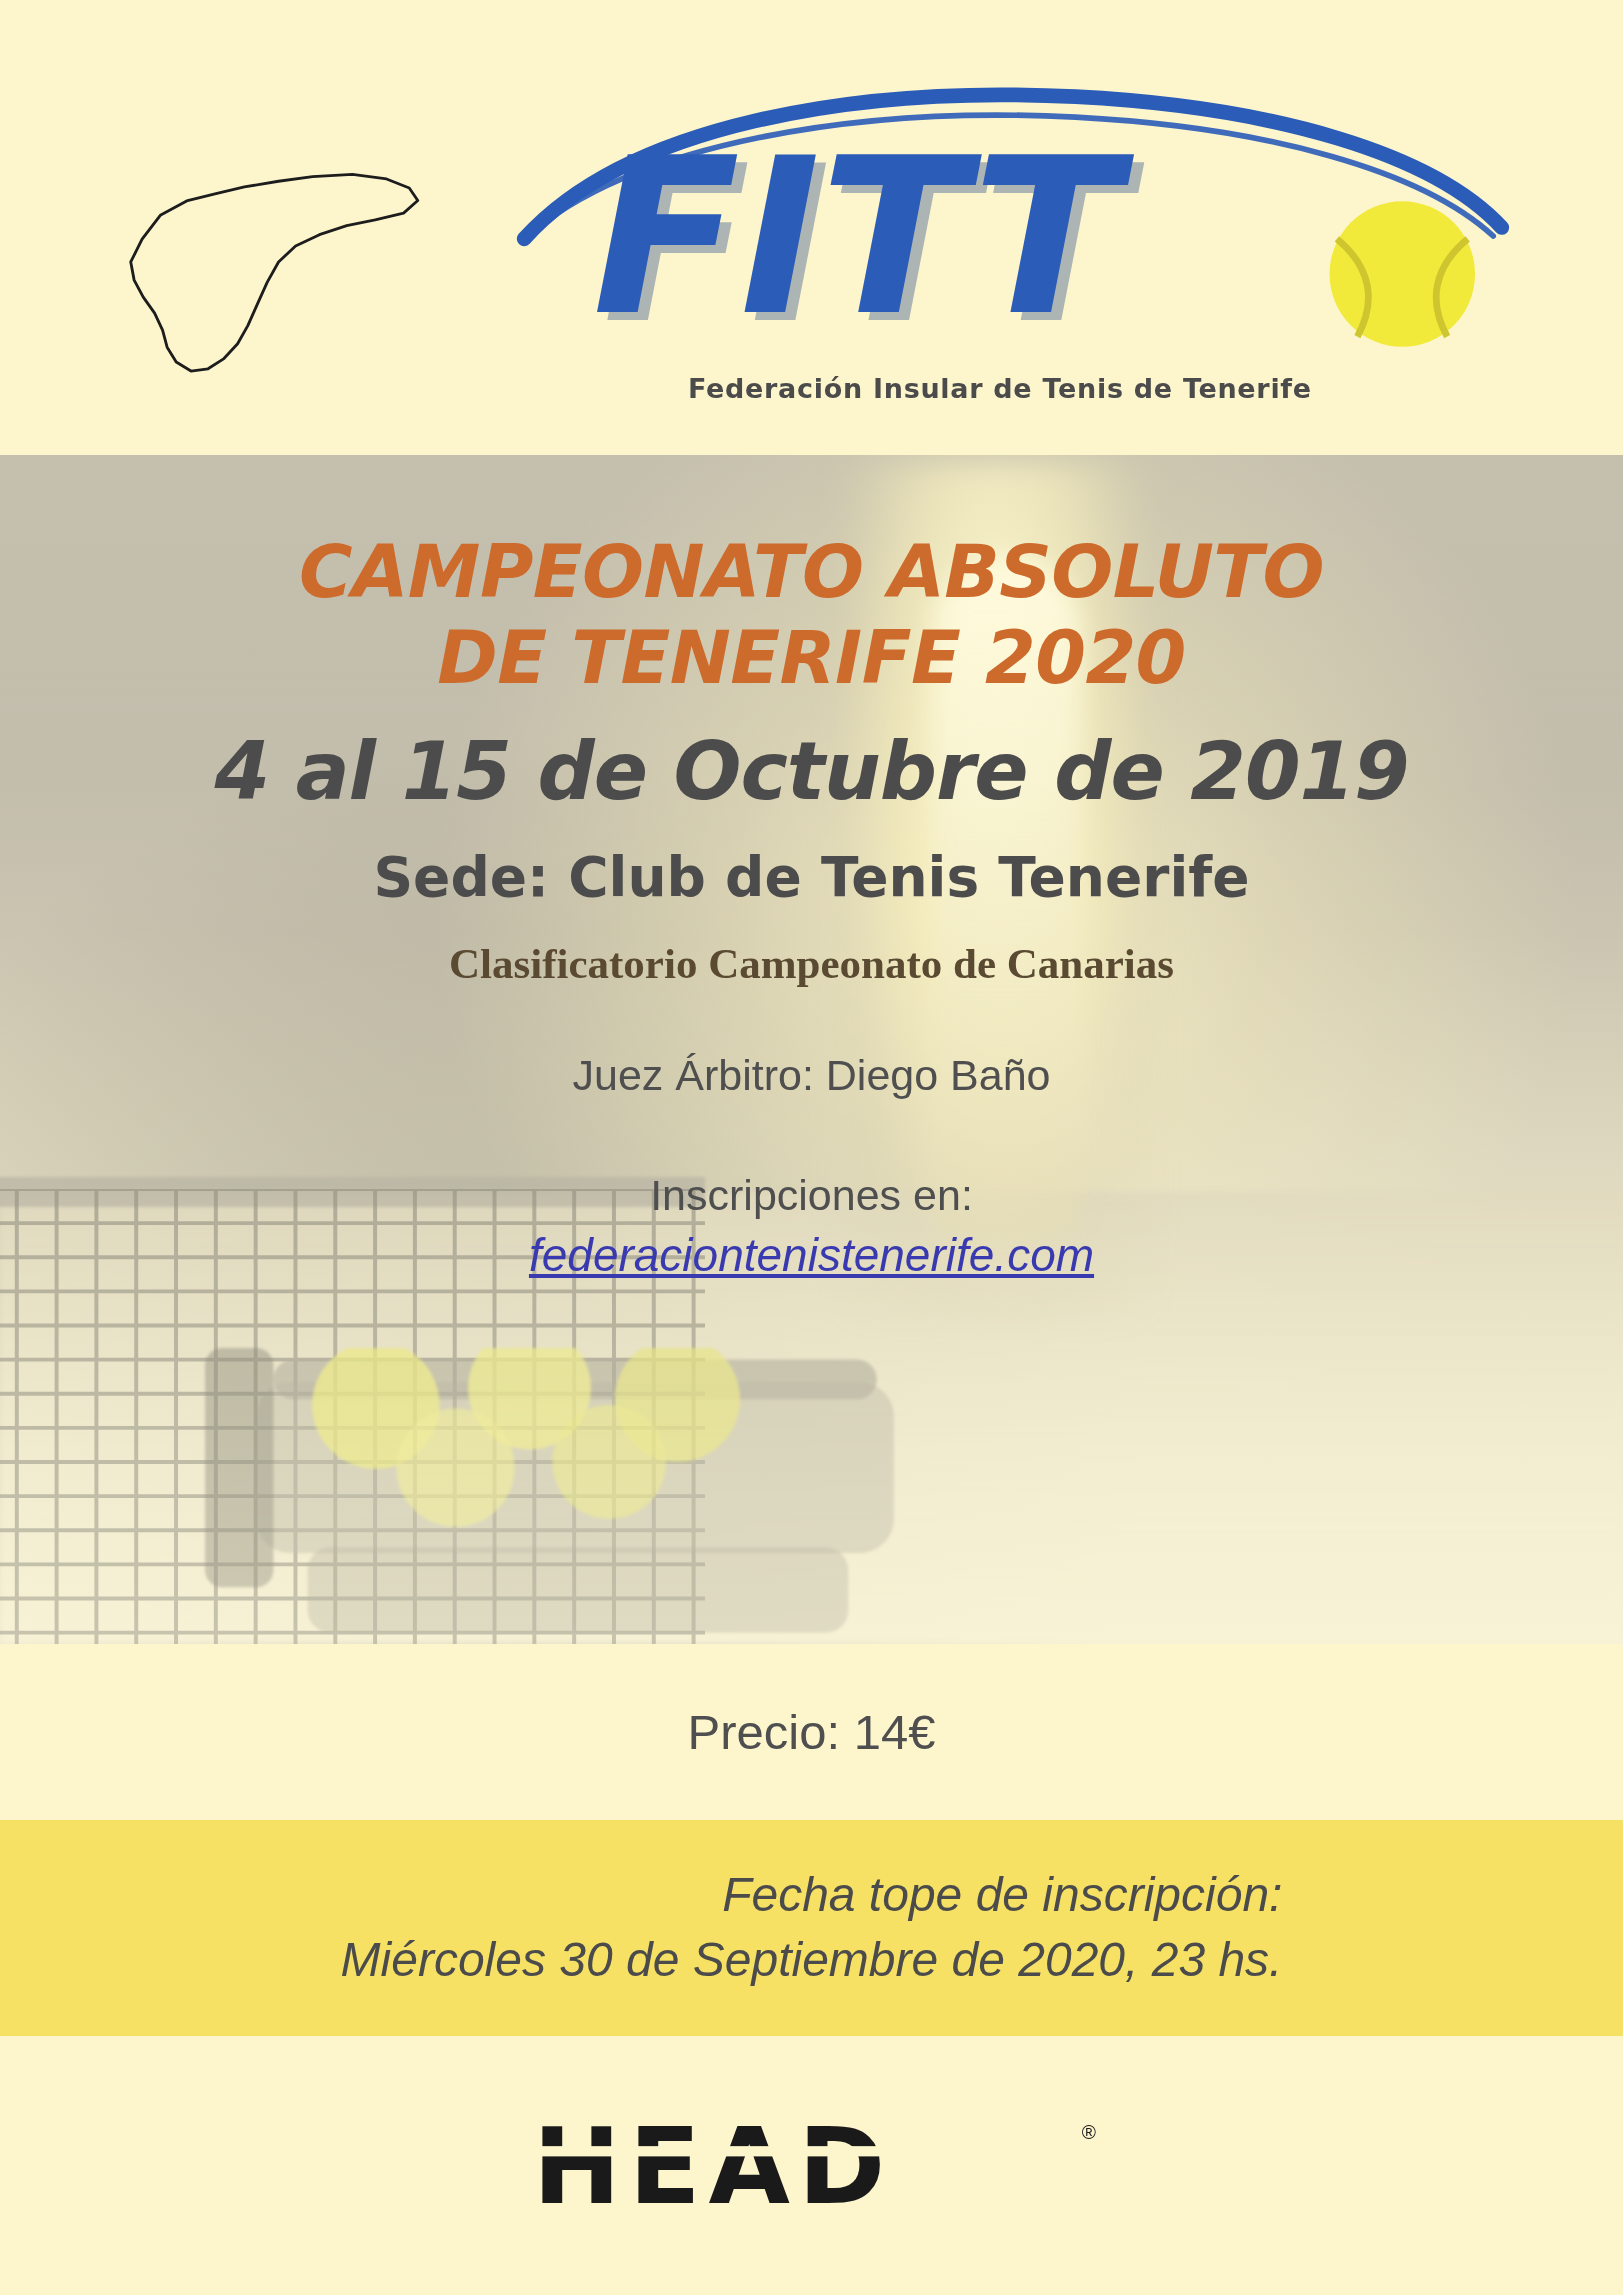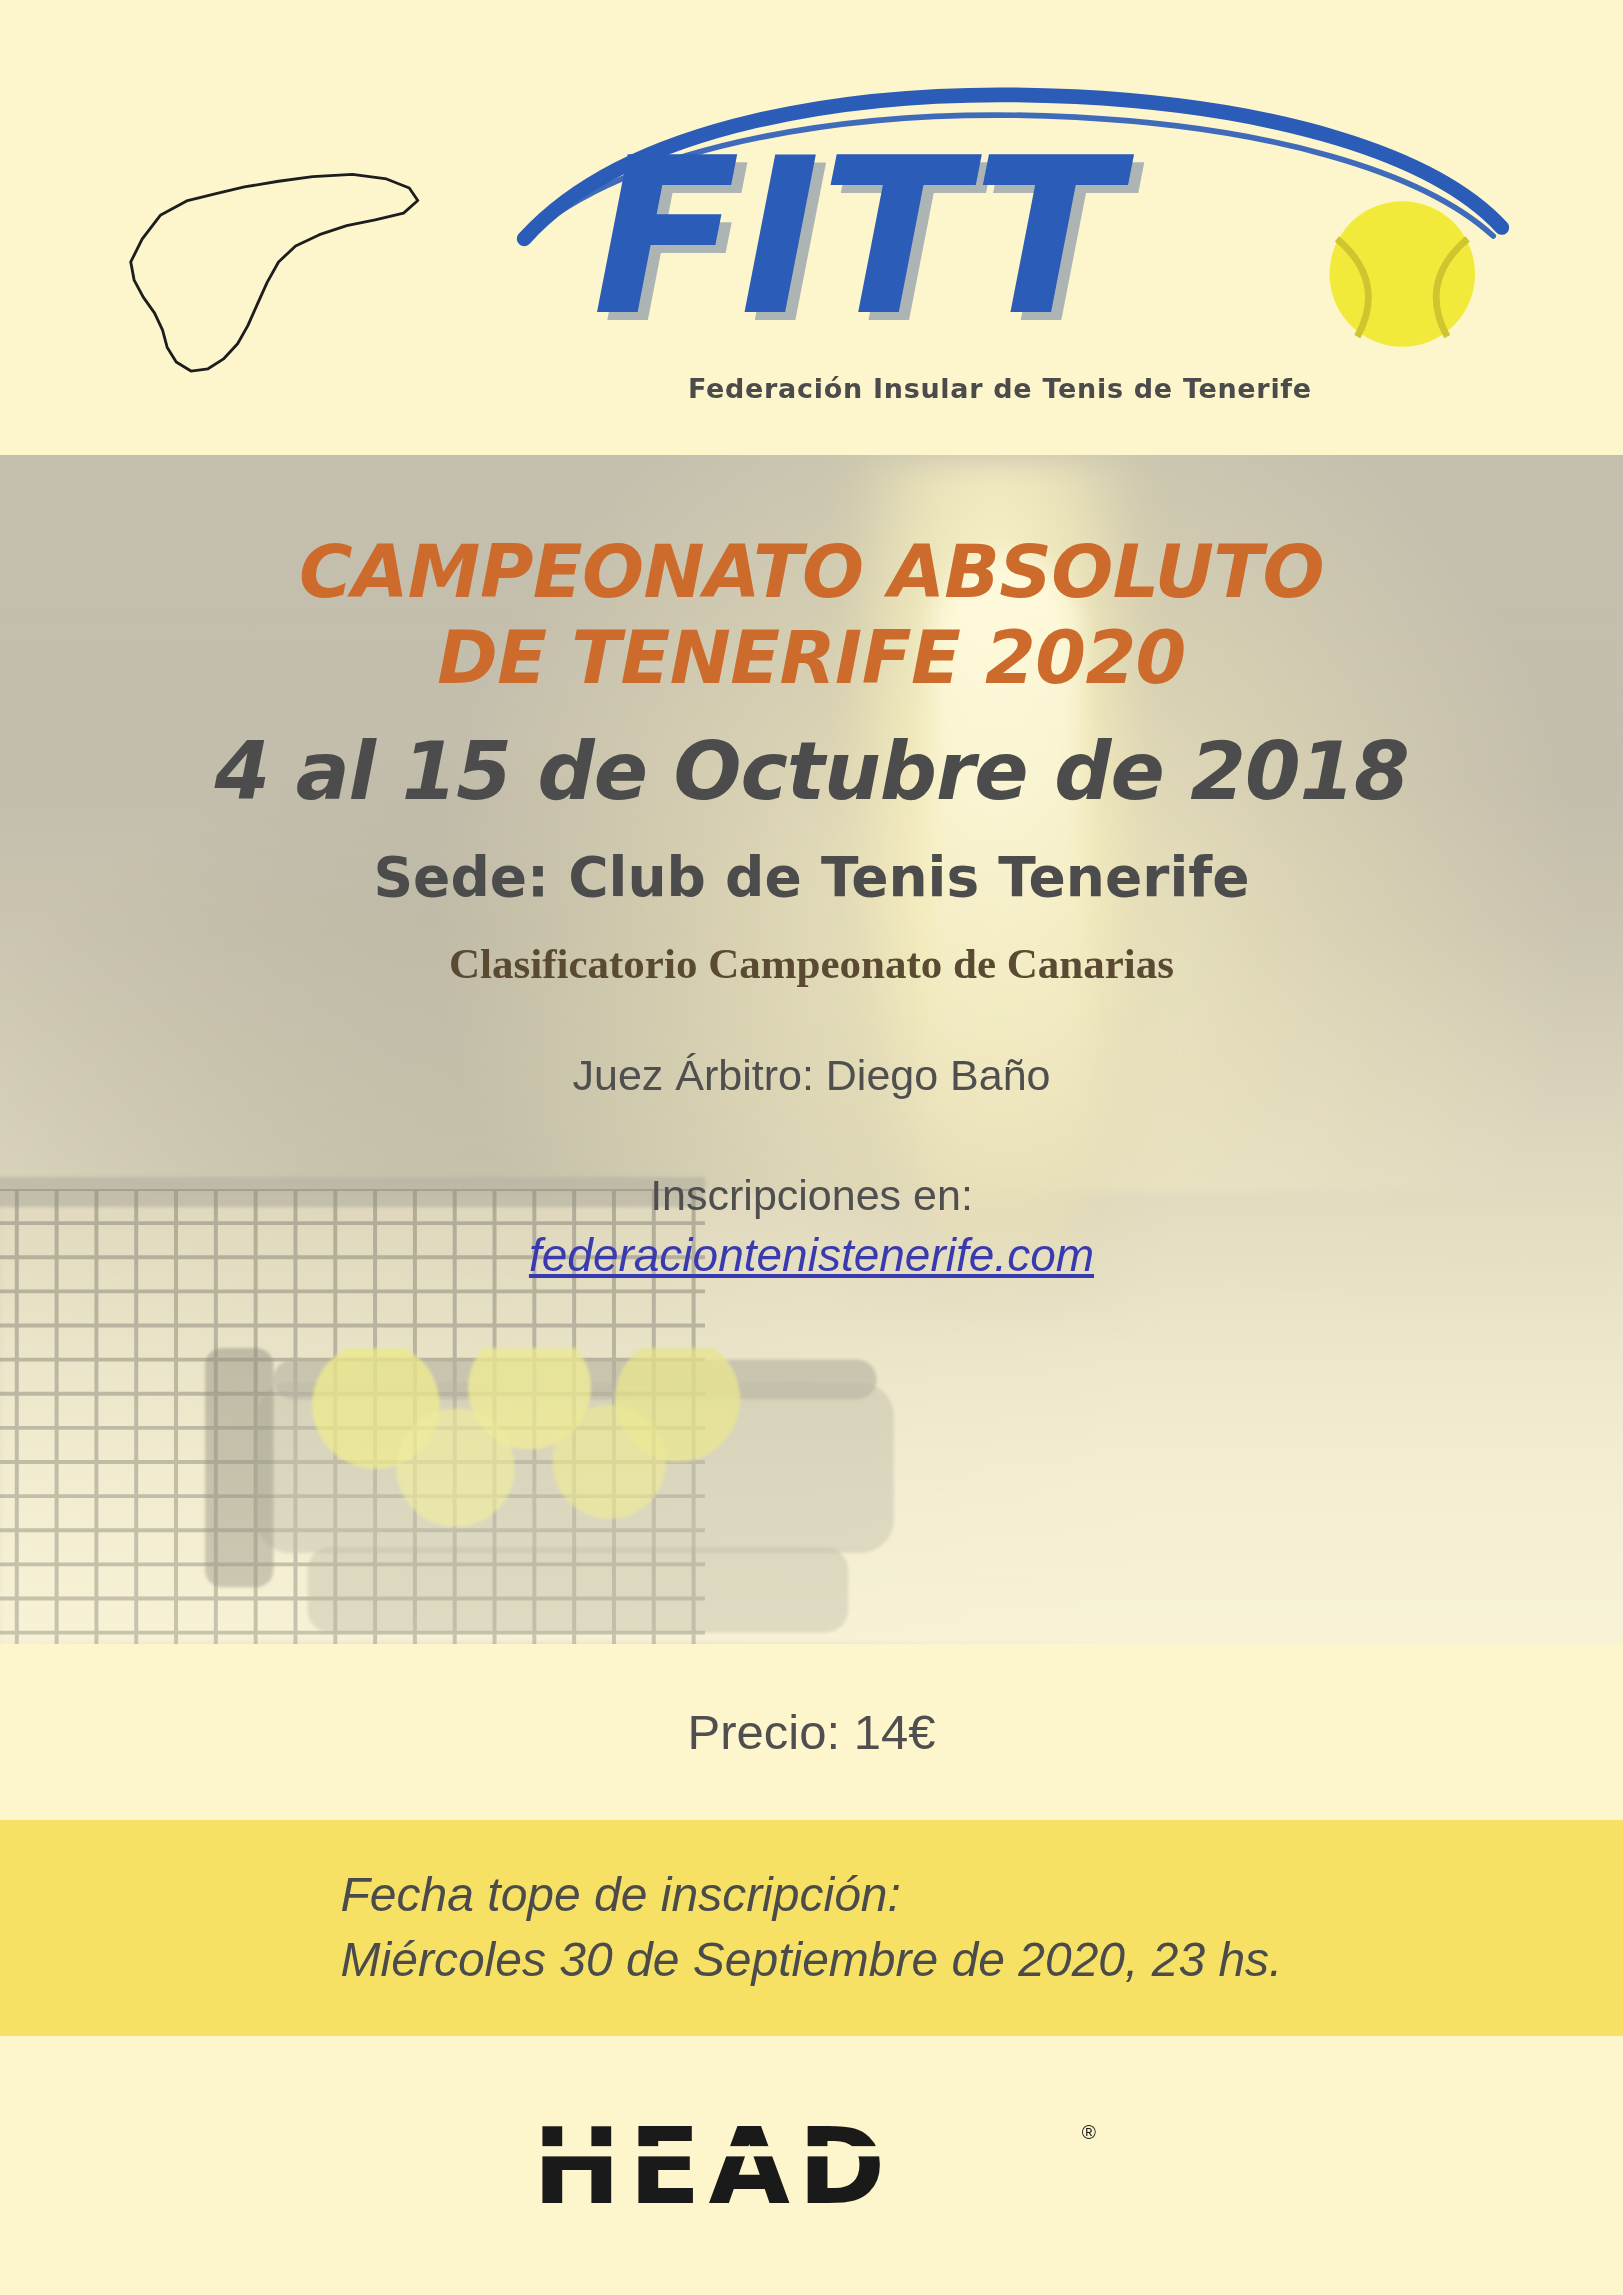--- a/index.html
+++ b/index.html
@@ -217,21 +217,21 @@
     background: #f7e165;
     display: flex;
     align-items: center;
     justify-content: center;
   }
   .deadline-text {
     font-family: "Liberation Sans", sans-serif;
     font-size: 48px;
     font-style: italic;
     color: #4b4b4b;
-    text-align: left;
+    text-align: right;
     line-height: 1.35;
   }
 
   
   .footer {
     height: 259px;
     background: #fdf6cd;
     display: flex;
     align-items: center;
     justify-content: center;
@@ -335,21 +335,21 @@
       <rect x="30" y="0" width="120" height="420" rx="30" fill="#5a574e" opacity="0.55"></rect>
     </svg>
 
     <div class="photo-wash"></div>
 
     <div class="photo-content">
       <h1 class="title-main">
         <span>CAMPEONATO ABSOLUTO</span>
         <span class="title-line2">DE TENERIFE 2020</span>
       </h1>
-      <div class="dates">4 al 15 de Octubre de 2018</div>
+      <div class="dates">4 al 15 de Octubre de 2019</div>
       <div class="venue">Sede: Club de Tenis Tenerife</div>
       <div class="qualifier">Clasificatorio Campeonato de Canarias</div>
       <div class="referee">Juez Árbitro: Diego Baño</div>
       <div class="signup-label">Inscripciones en:</div>
       <a class="signup-link" href="#">federaciontenistenerife.com</a>
     </div>
   </div>
 
   <div class="price-band">
     <div class="price-text">Precio: 14€</div>

